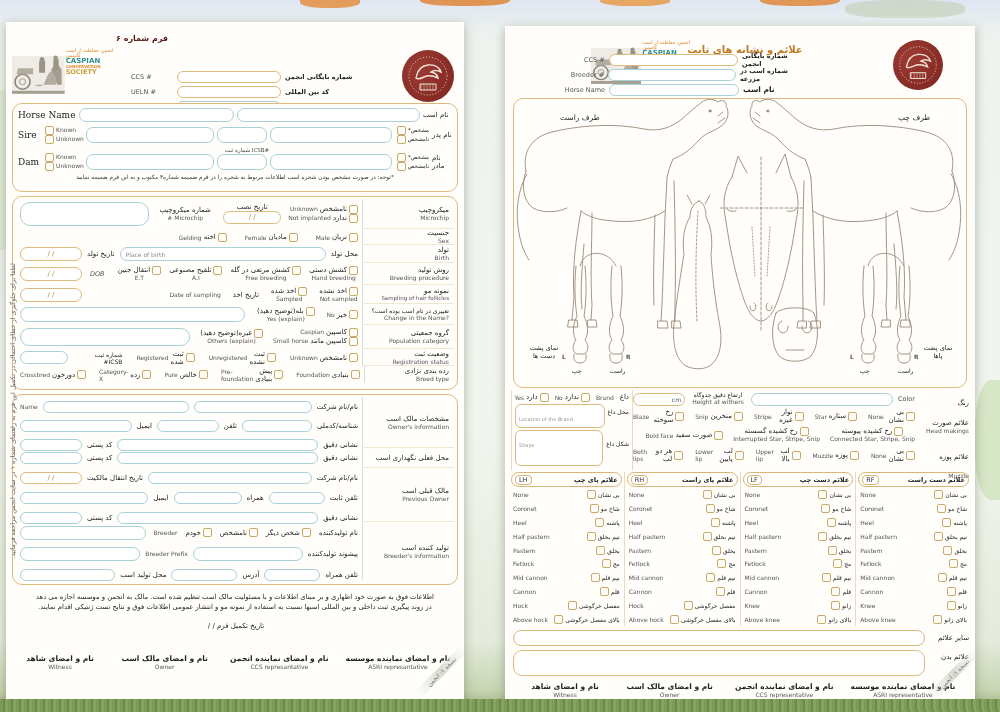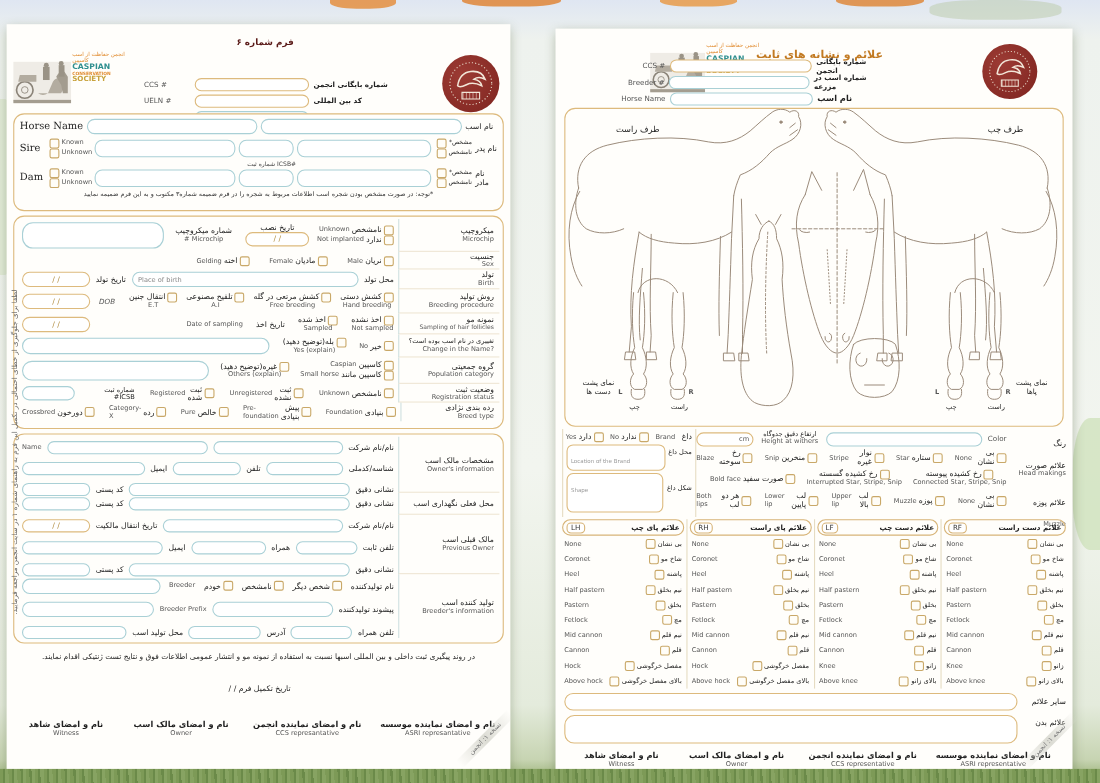--- a/index.html
+++ b/index.html
@@ -54,21 +54,21 @@
   <div class="blob" style="left:300px;top:-6px;width:60px;height:14px;background:#e58a35;"></div>
   <div class="blob" style="left:420px;top:-7px;width:90px;height:13px;background:#e07f2c;"></div>
   <div class="blob" style="left:600px;top:-6px;width:70px;height:12px;background:#e8963f;"></div>
   <div class="blob" style="left:760px;top:-7px;width:80px;height:13px;background:#df8230;"></div>
   <div class="blob" style="left:845px;top:0;width:120px;height:18px;background:#b9c9a8;opacity:.5;"></div>
   <div class="blob" style="left:975px;top:380px;width:40px;height:120px;background:#cfe2bd;opacity:.8;"></div>
   <div class="blob" style="left:-14px;top:90px;width:30px;height:160px;background:#dbe7cd;opacity:.7;"></div>
 
   <div class="page page1">
 
-    <div style="position:absolute;left:110px;top:4px;width:250px;text-align:center;">
+    <div style="position:absolute;left:110px;top:4px;width:250px;">
       <span class="fa fab" style="font-size:8px;color:#5a1a18;">فرم شماره ۶</span>
     </div>
 
     <div style="position:absolute;left:6px;top:26px;width:102px;height:54px;display:flex;">
       <svg width="70" height="54" viewBox="0 0 70 54">
         <rect x="0" y="2" width="70" height="48" fill="#efece6"></rect>
         <circle cx="14" cy="36" r="10" fill="none" stroke="#8a8378" stroke-width="2"></circle>
         <circle cx="14" cy="36" r="4" fill="none" stroke="#8a8378" stroke-width="1"></circle>
         <path d="M6,26 h22 v-8 h-20 z" fill="#b3aca0"></path>
         <path d="M30,40 q6,4 12,0 l6,-14 q4,-6 10,-4 l4,4 q3,3 0,6 l-4,8 h-14" fill="#b3aca0"></path>
@@ -563,20 +563,21 @@
             <span class="fa">آدرس</span>
             <div class="fld" style="width:66px;"></div>
             <span class="fa">محل تولید اسب</span>
             <div class="fld" style="flex:1;"></div>
           </div>
         </div>
       </div>
     </div>
 
     <div style="position:absolute;left:24px;top:570px;width:410px;text-align:center;direction:rtl;line-height:1.5;">
+      <div class="fa" style="font-size:6.8px;color:#1e1e1e;">اطلاعات فوق به صورت خود اظهاری و بر مبنای اطلاعات و با مسئولیت مالک اسب تنظیم شده است. مالک به انجمن و موسسه اجازه می دهد</div>
       <div class="fa" style="font-size:6.8px;color:#1e1e1e;">در روند پیگیری ثبت داخلی و بین المللی اسبها نسبت به استفاده از نمونه مو و انتشار عمومی اطلاعات فوق و نتایج تست ژنتیکی اقدام نمایند.</div>
     </div>
     <div class="fa" style="position:absolute;left:170px;top:600px;width:120px;text-align:center;direction:rtl;">تاریخ تکمیل فرم    /    /</div>
 
     <div style="position:absolute;left:8px;top:632px;width:442px;display:flex;justify-content:space-between;">
       <div class="sig" style="width:92px;">
           <span class="fa">نام و امضای شاهد</span>
           <span class="en">Witness</span>
         </div>
       <div class="sig" style="width:108px;">

